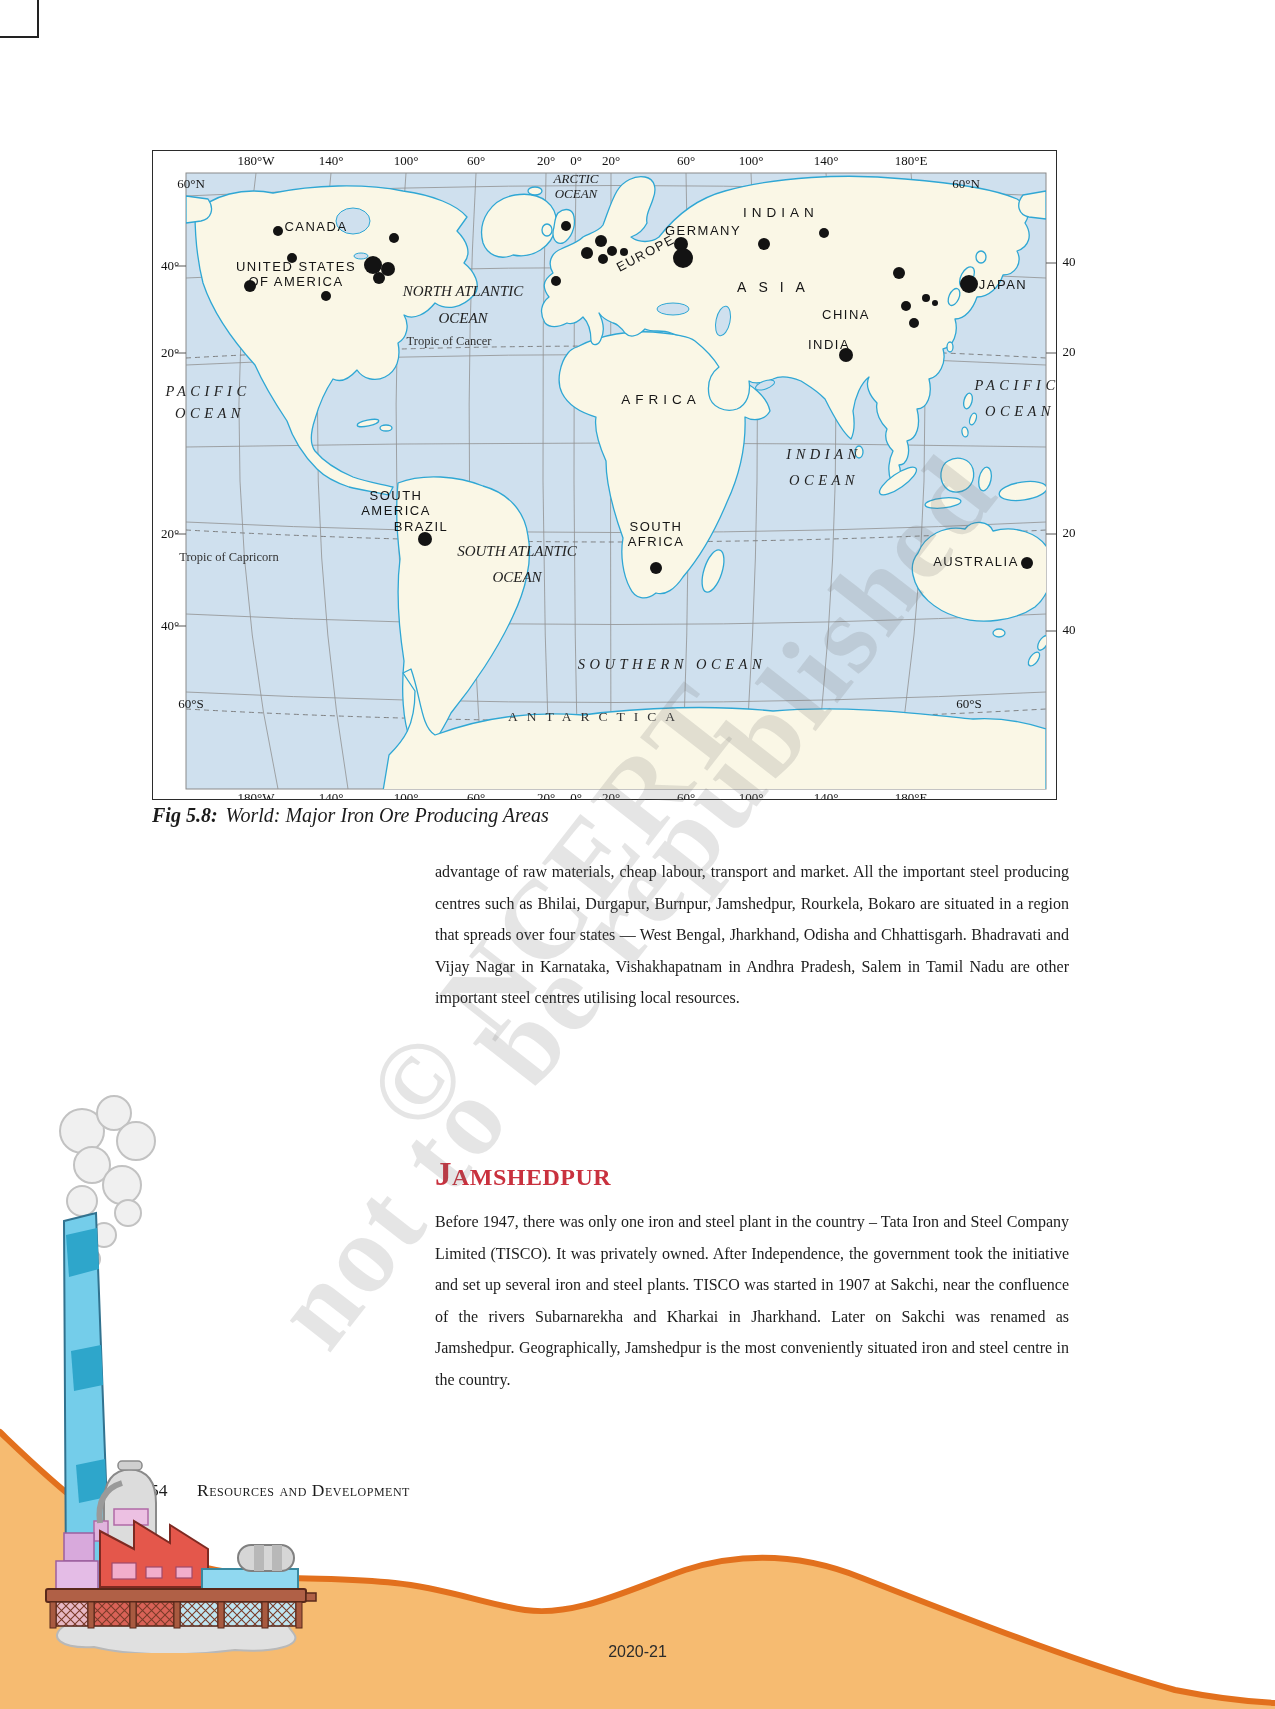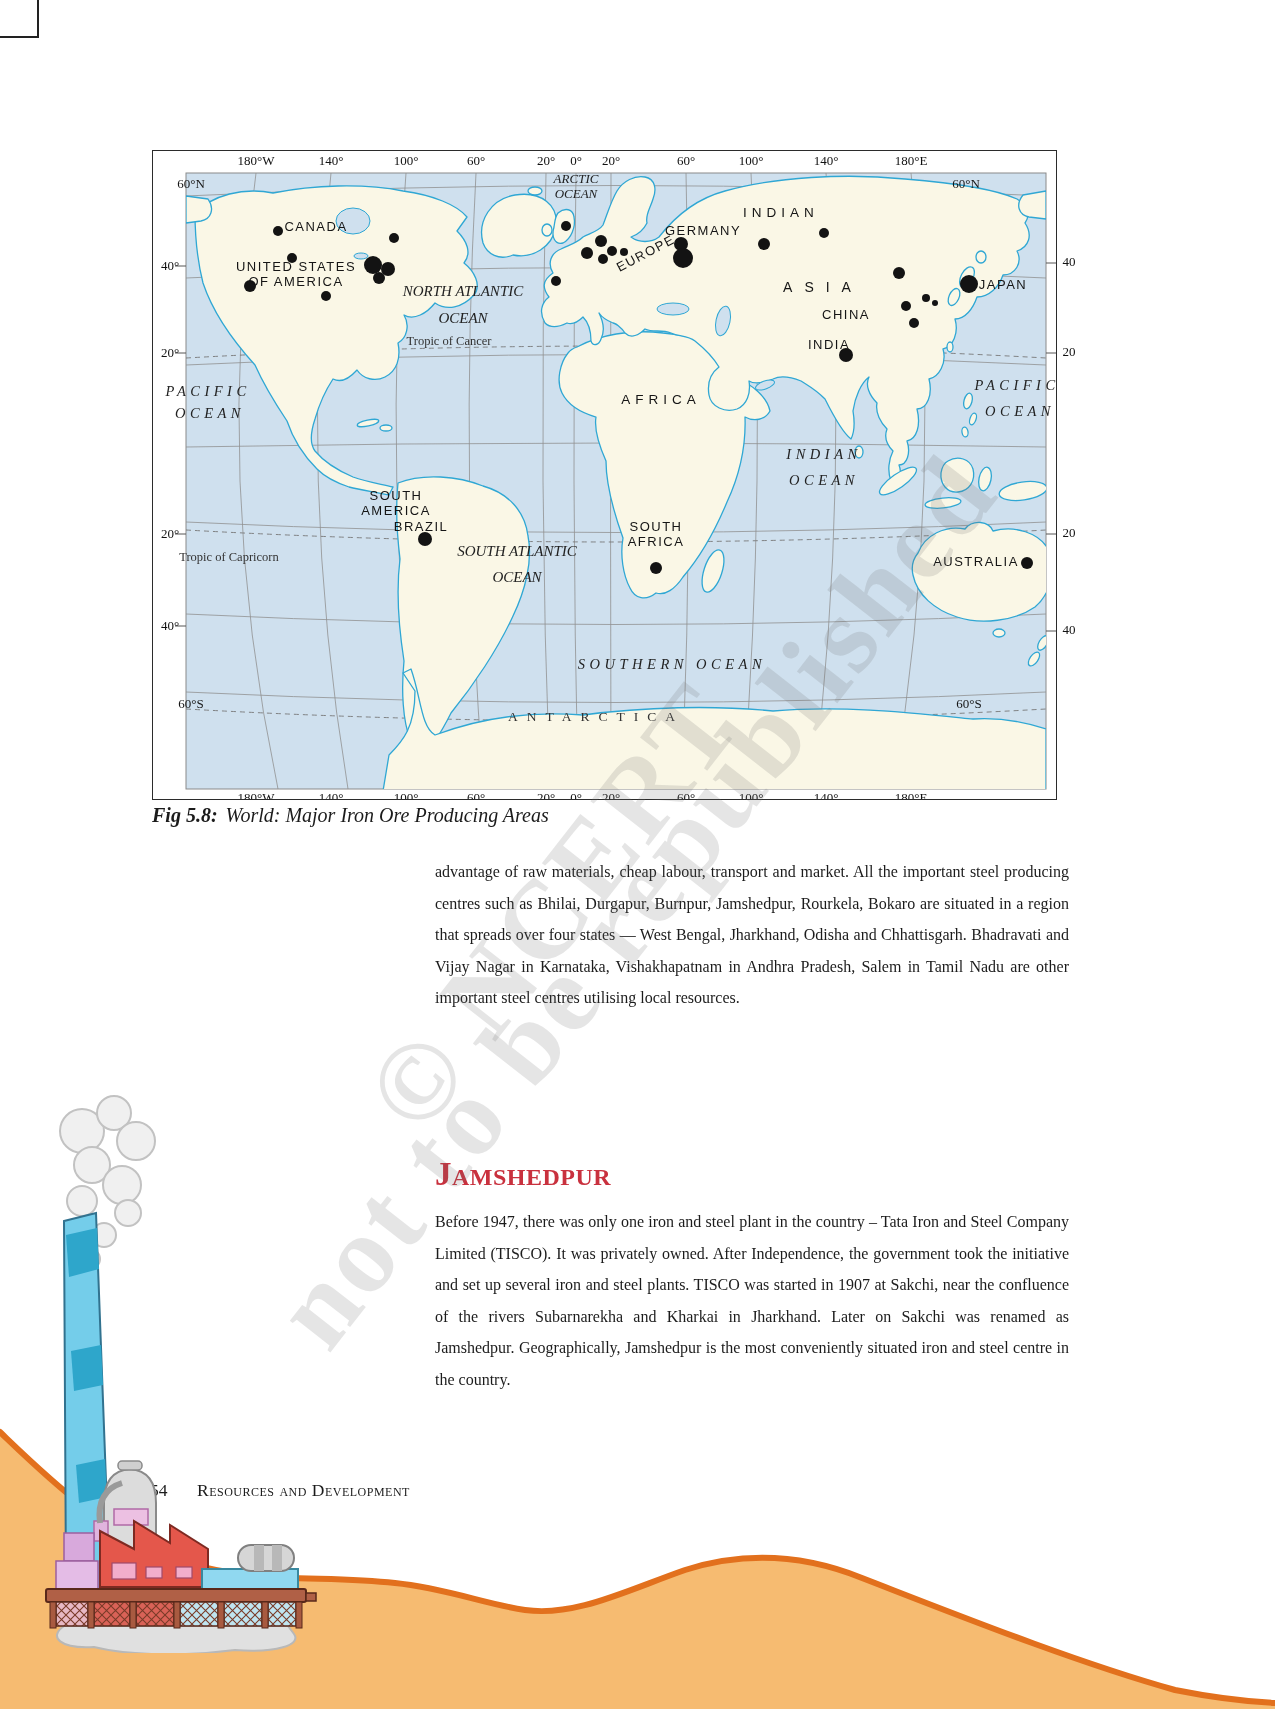--- a/index.html
+++ b/index.html
@@ -223,21 +223,21 @@
           <div class="mlabel country" style="left: 143px; top: 124px;">UNITED STATES
 OF AMERICA</div>
           <div class="mlabel ocean" style="left: 310px; top: 141px;">NORTH ATLANTIC</div>
           <div class="mlabel ocean" style="left: 310px; top: 168px;">OCEAN</div>
           <div class="mlabel tropic" style="left: 296px; top: 190px;">Tropic of Cancer</div>
           <div class="mlabel ocean-sp" style="left: 55px; top: 240px;">PACIFIC</div>
           <div class="mlabel ocean-sp" style="left: 57px; top: 262px;">OCEAN</div>
           <div class="mlabel country-sp" style="left: 628px; top: 62px;">INDIAN</div>
           <div class="mlabel country" style="left: 550px; top: 80px;">GERMANY</div>
           <div class="mlabel country" style="left: 493px; top: 103px; transform: translate(-50%, -50%) rotate(-28deg);">EUROPE</div>
-          <div class="mlabel country-xsp" style="left: 670px; top: 136px;">ASIA</div>
+          <div class="mlabel country-xsp" style="left: 624px; top: 136px;">ASIA</div>
           <div class="mlabel country" style="left: 693px; top: 164px;">CHINA</div>
           <div class="mlabel country" style="left: 676px; top: 194px;">INDIA</div>
           <div class="mlabel country" style="left: 850px; top: 134px;">JAPAN</div>
           <div class="mlabel ocean-sp" style="left: 864px; top: 234px;">PACIFIC</div>
           <div class="mlabel ocean-sp" style="left: 867px; top: 260px;">OCEAN</div>
           <div class="mlabel country-sp" style="left: 508px; top: 249px;">AFRICA</div>
           <div class="mlabel ocean-sp" style="left: 671px; top: 303px;">INDIAN</div>
           <div class="mlabel ocean-sp" style="left: 671px; top: 329px;">OCEAN</div>
           <div class="mlabel country" style="left: 243px; top: 353px;">SOUTH
 AMERICA</div>
@@ -270,20 +270,21 @@
 
   <div id="p1" class="para">advantage of raw materials, cheap labour, transport and market. All the important steel producing centres such as Bhilai, Durgapur, Burnpur, Jamshedpur, Rourkela, Bokaro are situated in a region that spreads over four states — West Bengal, Jharkhand, Odisha and Chhattisgarh. Bhadravati and Vijay Nagar in Karnataka, Vishakhapatnam in Andhra Pradesh, Salem in Tamil Nadu are other important steel centres utilising local resources.</div>
   <div id="heading"><span class="cap">J</span><span class="rest">AMSHEDPUR</span></div>
   <div id="p2" class="para">Before 1947, there was only one iron and steel plant in the country – Tata Iron and Steel Company Limited (TISCO). It was privately owned. After Independence, the government took the initiative and set up several iron and steel plants. TISCO was started in 1907 at Sakchi, near the confluence of the rivers Subarnarekha and Kharkai in Jharkhand. Later on Sakchi was renamed as Jamshedpur. Geographically, Jamshedpur is the most conveniently situated iron and steel centre in the country.</div>
 
   <div id="wm1" class="wm">© NCERT</div>
   <div id="wm2" class="wm">not to be republished</div>
 
   <div id="pgnum">54</div>
   <div id="section">Resources and Development</div>
+  <div id="year">2020-21</div>
 
   <svg id="dune" width="1275" height="319" viewBox="0 0 1275 319">
     <path d="M0,42 C45,85 105,145 185,172 C255,194 320,185 395,193 C445,198 485,214 525,220 C575,227 625,201 685,180 C745,161 805,165 862,188 C955,224 1075,272 1175,300 C1220,309 1255,312 1275,313 L1275,319 L0,319 Z" fill="#f6bb71"></path>
     <path d="M0,42 C45,85 105,145 185,172 C255,194 320,185 395,193 C445,198 485,214 525,220 C575,227 625,201 685,180 C745,161 805,165 862,188 C955,224 1075,272 1175,300 C1220,309 1255,312 1275,313" fill="none" stroke="#e2701d" stroke-width="6" stroke-linecap="round"></path>
   </svg>
 
   <svg id="factory" width="300" height="560" viewBox="0 0 300 560">
     <defs>
       <pattern id="xh" width="9" height="9" patternUnits="userSpaceOnUse">
         <path d="M0,9 L9,0 M0,0 L9,9" stroke="#7a3a28" stroke-width="1.1"></path>

